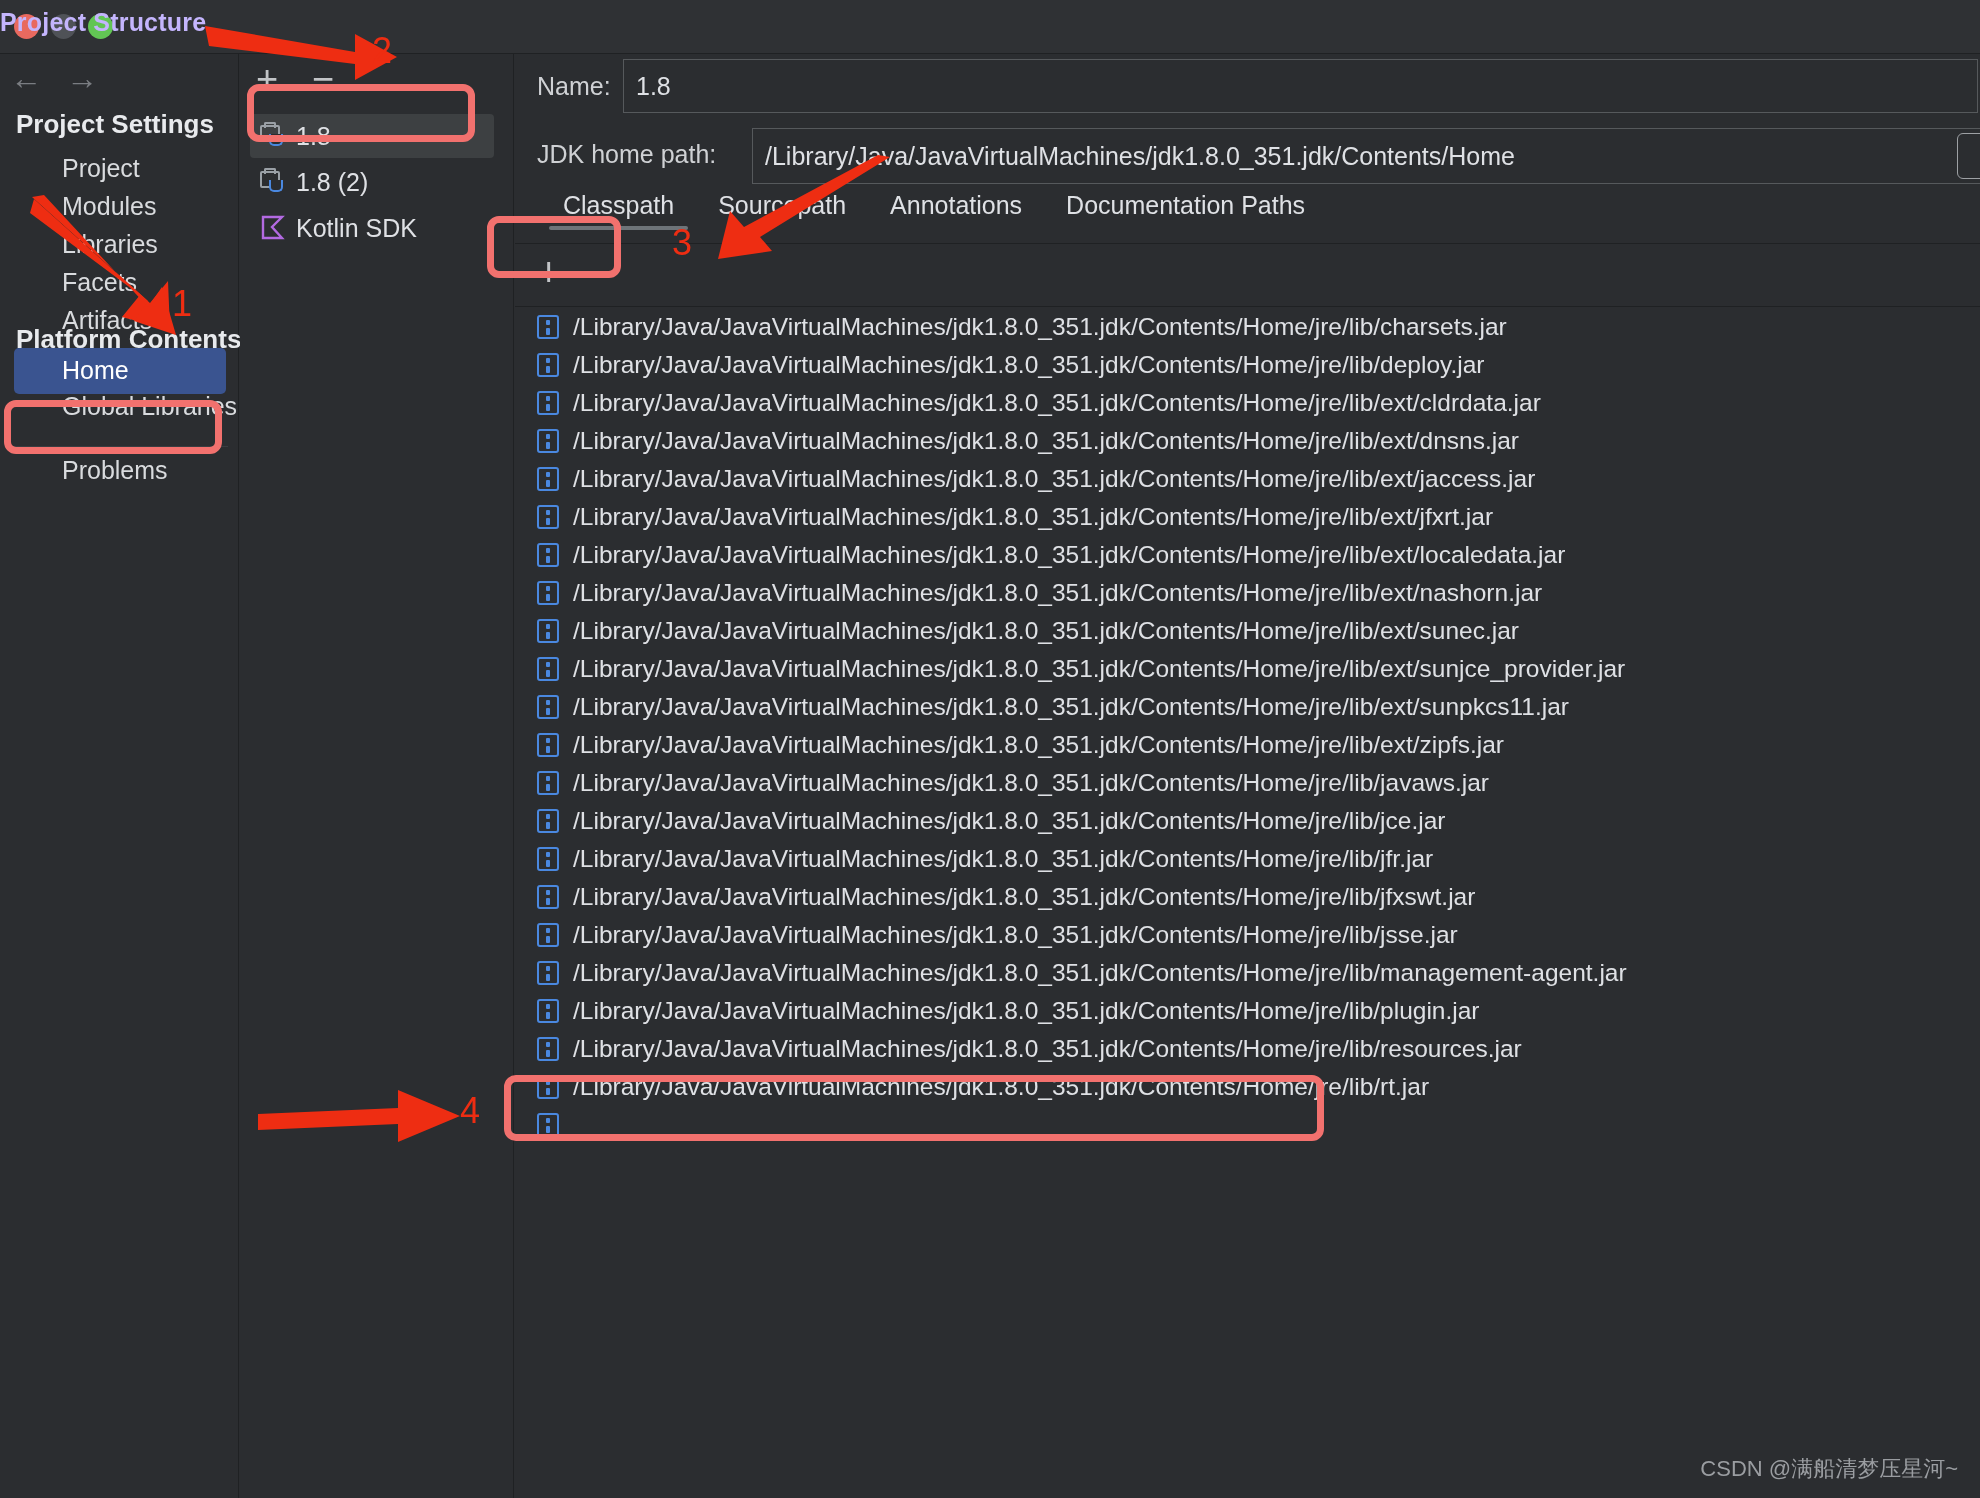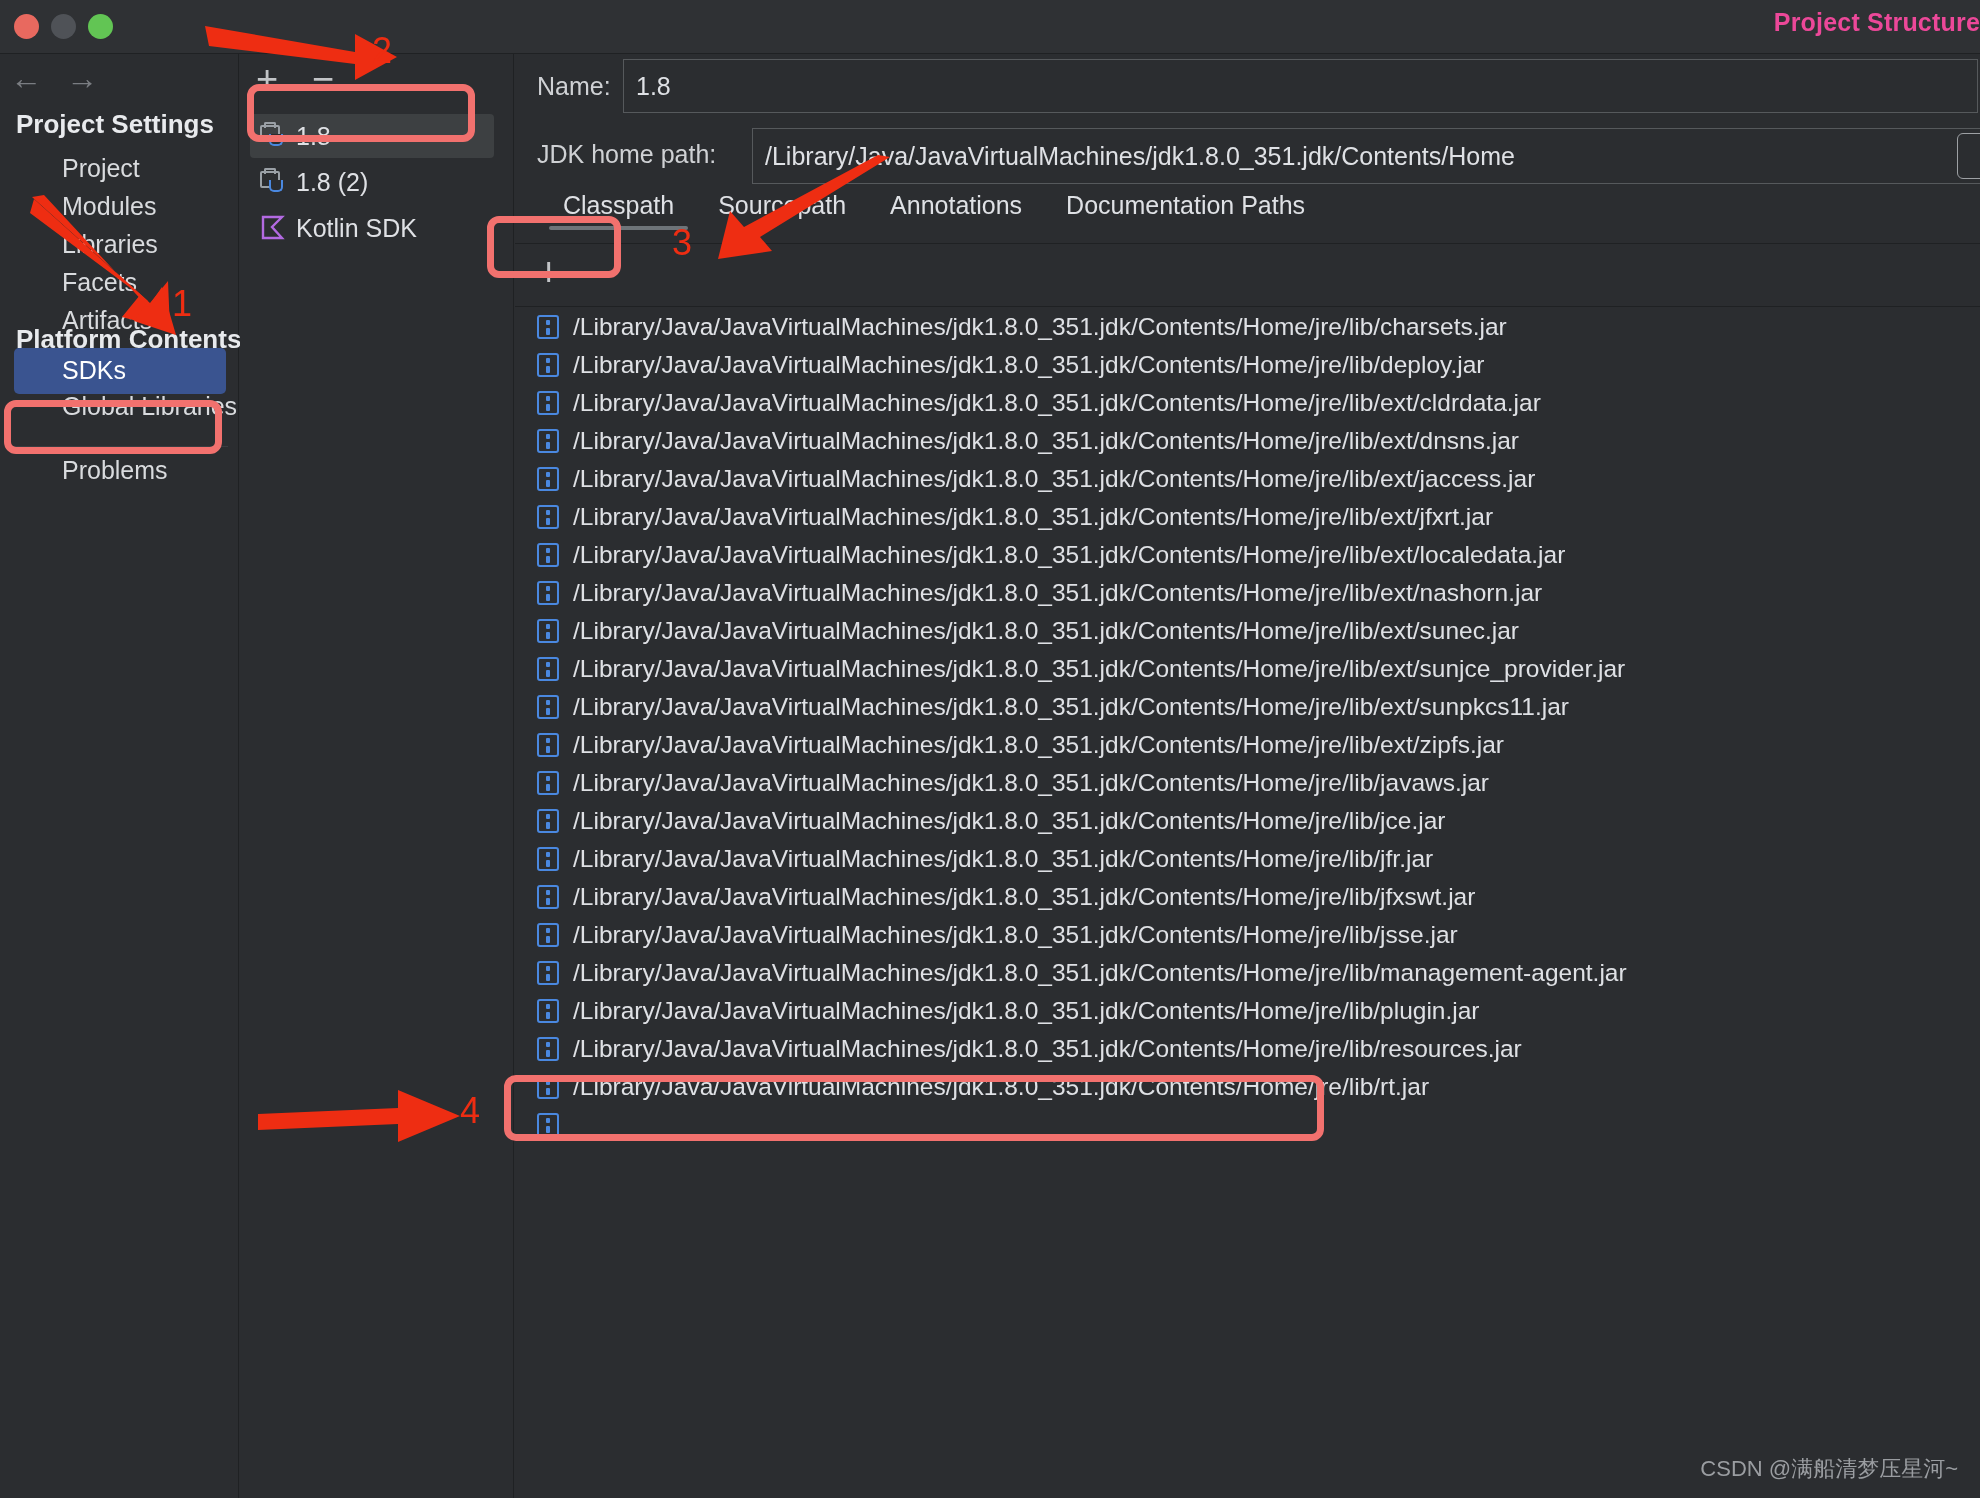--- a/index.html
+++ b/index.html
@@ -26,22 +26,22 @@
   .traffic {
     position: absolute; top: 14px; left: 14px;
     display: flex; gap: 12px; align-items: center;
   }
   .dot { width: 25px; height: 25px; border-radius: 50%; }
   .dot.red    { background: #e8695f; }
   .dot.yellow { background: #4f5257; }
   .dot.green  { background: #62c554; }
   .title-text {
     position: absolute; left: 0; right: 0; top: 8px;
-    text-align: right;
-    color: #ec4899; font-size: 25px; font-weight: bold;
+    text-align: left;
+    color: #c4b5fd; font-size: 25px; font-weight: bold;
     letter-spacing: .2px;
   }
 
   
   .sidebar {
     position: absolute; top: 54px; left: 0;
     width: 239px; height: 1444px;
     background: #2b2d30;
     border-right: 1px solid #1f2123;
   }
@@ -242,21 +242,21 @@
 
     <div class="nav-item" style="top:100px;">Project</div>
     <div class="nav-item" style="top:138px;">Modules</div>
     <div class="nav-item" style="top:176px;">Libraries</div>
     <div class="nav-item" style="top:214px;">Facets</div>
     <div class="nav-item" style="top:252px;">Artifacts</div>
 
     <div class="group-title" style="top:270px;">Platform Contents</div>
 
     <div class="nav-item selected-bg" style="top:294px;">
-      <span>SDKs</span>
+      <span>Home</span>
     </div>
     <div class="nav-item" style="top:338px;">Global Libraries</div>
 
     <div class="divider-h" style="top:392px;"></div>
 
     <div class="nav-item" style="top:402px;">Problems</div>
   </div>
 
   <div class="sdkpane">
     <div class="sdk-toolbar">

